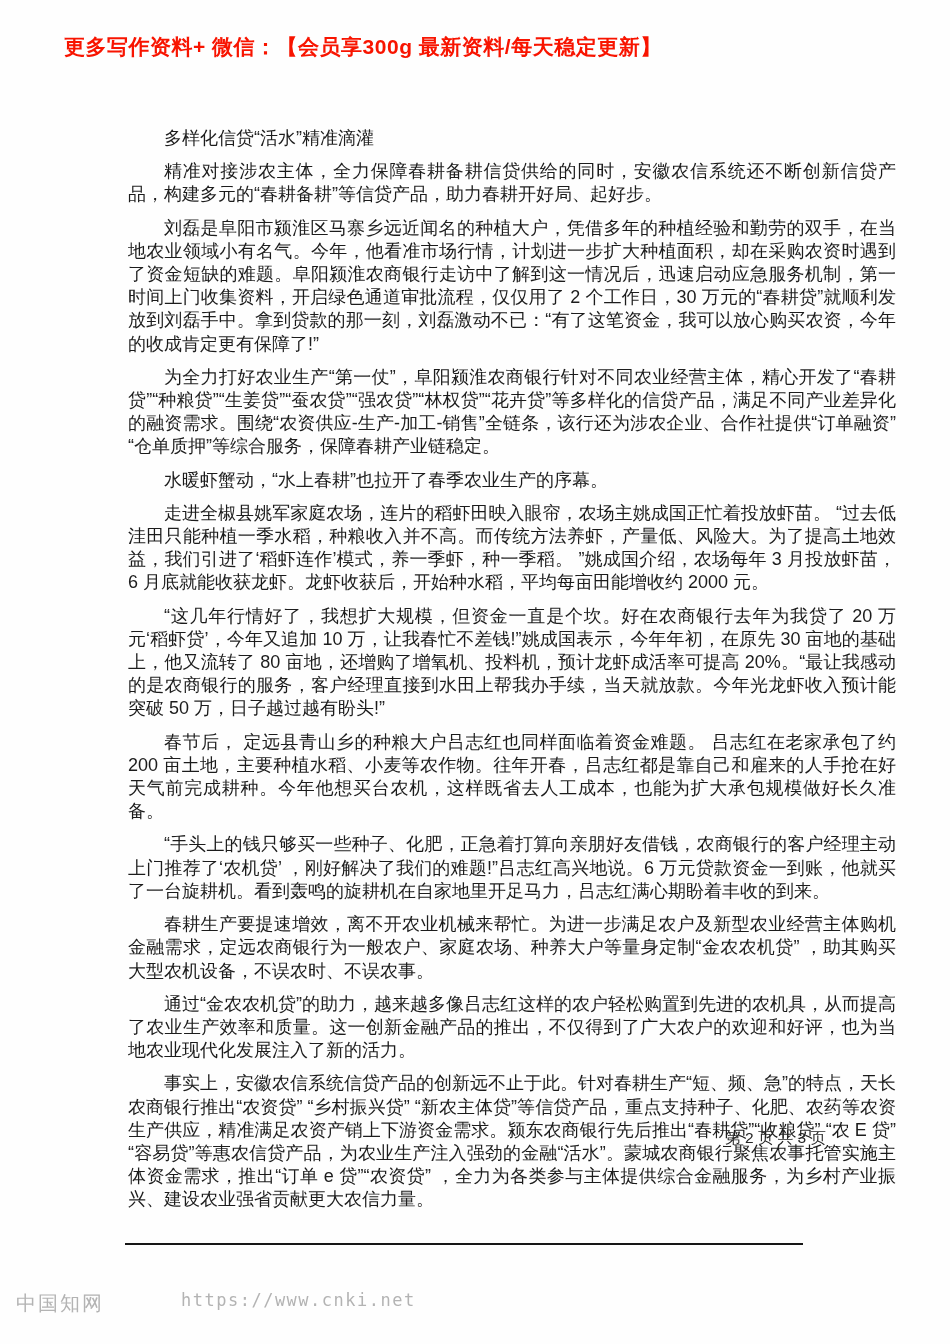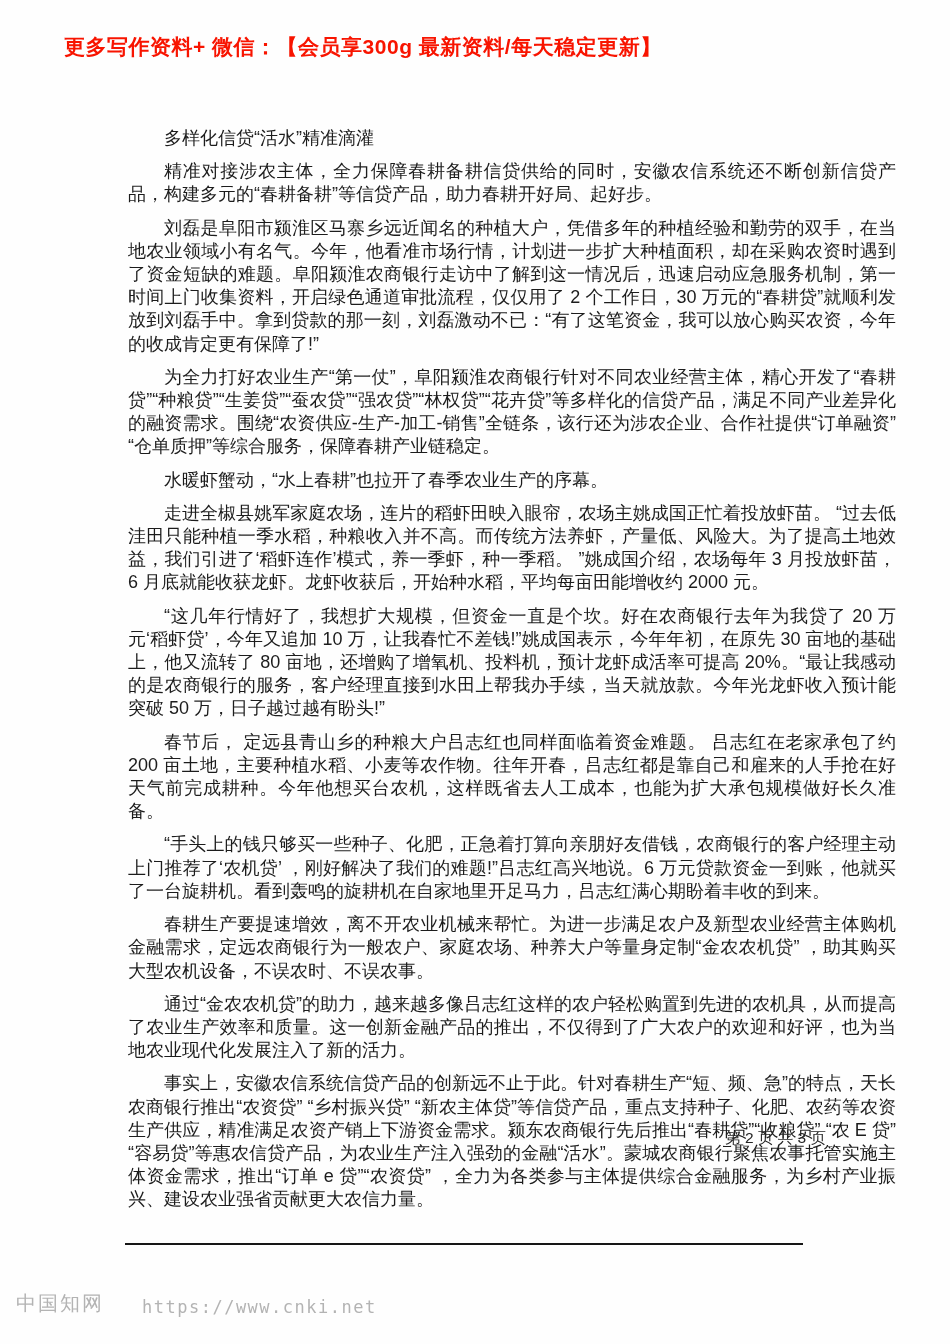--- a/index.html
+++ b/index.html
@@ -49,29 +49,30 @@
     left: 125px;
     width: 678px;
     height: 2px;
     background: #161616;
   }
   .watermark {
     position: absolute;
     top: 1290px;
     left: 16px;
     display: flex;
-    align-items: flex-end;
-    gap: 38px;
+    align-items: flex-start;
+    gap: 52px;
     color: #b3b3b3;
   }
   .watermark .site-name { font-size: 20px; letter-spacing: 2px; }
   .watermark .site-url {
     font-family: "DejaVu Sans Mono", "Liberation Mono", monospace;
     font-size: 17px;
     letter-spacing: 1.5px;
+    margin-left: 25px;
   }
 </style>
 </head>
 <body>
 
 <div class="page">
 
   <div class="promo">更多写作资料+ 微信：【会员享300g 最新资料/每天稳定更新】</div>
 
   <div class="content">

